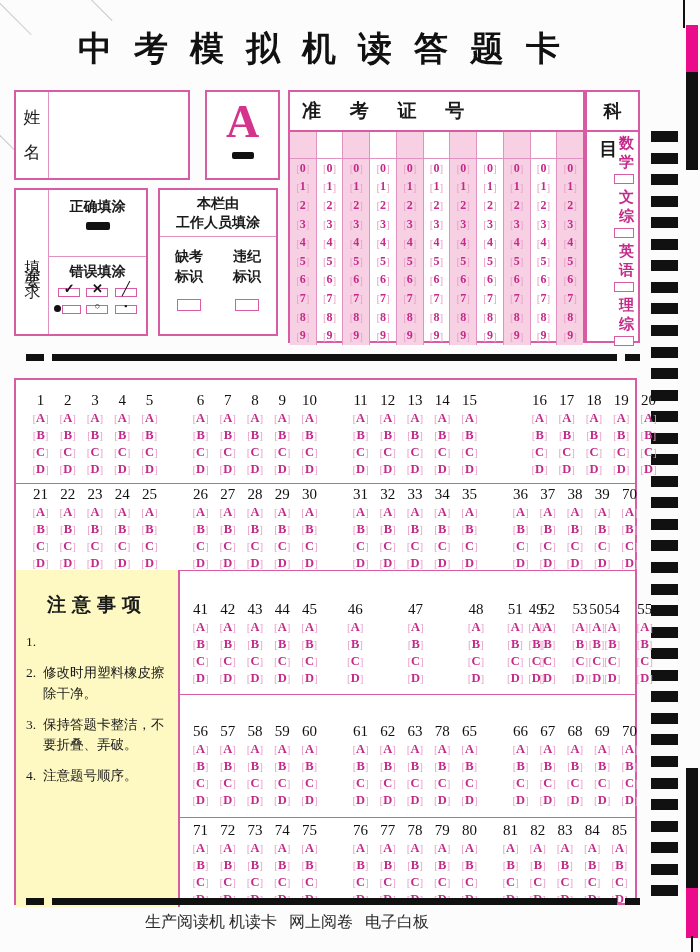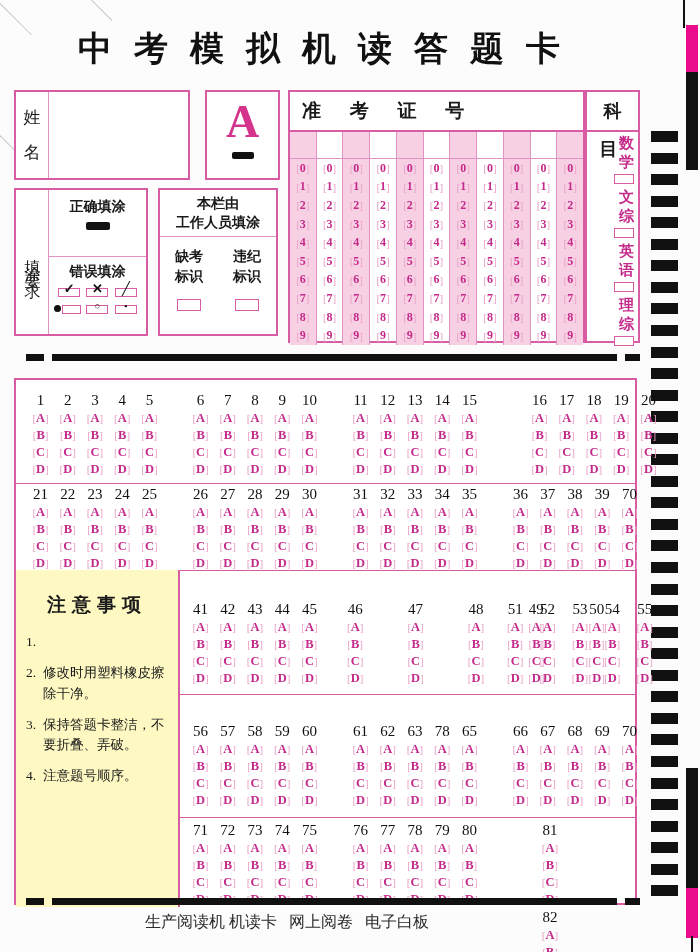--- a/index.html
+++ b/index.html
@@ -1012,21 +1012,21 @@
             <div class="bub"><span class="brk">[</span>D<span class="brk">]</span></div>
           </div>
           <div class="ans-colm">
             <div class="qnum">80</div>
             <div class="bub"><span class="brk">[</span>A<span class="brk">]</span></div>
             <div class="bub"><span class="brk">[</span>B<span class="brk">]</span></div>
             <div class="bub"><span class="brk">[</span>C<span class="brk">]</span></div>
             <div class="bub"><span class="brk">[</span>D<span class="brk">]</span></div>
           </div>
         </div>
-        <div class="ans-group ans-block" style="left: 466px; top: 441px; flex-direction: column;">
+        <div class="ans-group ans-block" style="left: 481px; top: 441px;">
           <div class="ans-colm">
             <div class="qnum">81</div>
             <div class="bub"><span class="brk">[</span>A<span class="brk">]</span></div>
             <div class="bub"><span class="brk">[</span>B<span class="brk">]</span></div>
             <div class="bub"><span class="brk">[</span>C<span class="brk">]</span></div>
             <div class="bub"><span class="brk">[</span>D<span class="brk">]</span></div>
           </div>
           <div class="ans-colm">
             <div class="qnum">82</div>
             <div class="bub"><span class="brk">[</span>A<span class="brk">]</span></div>

